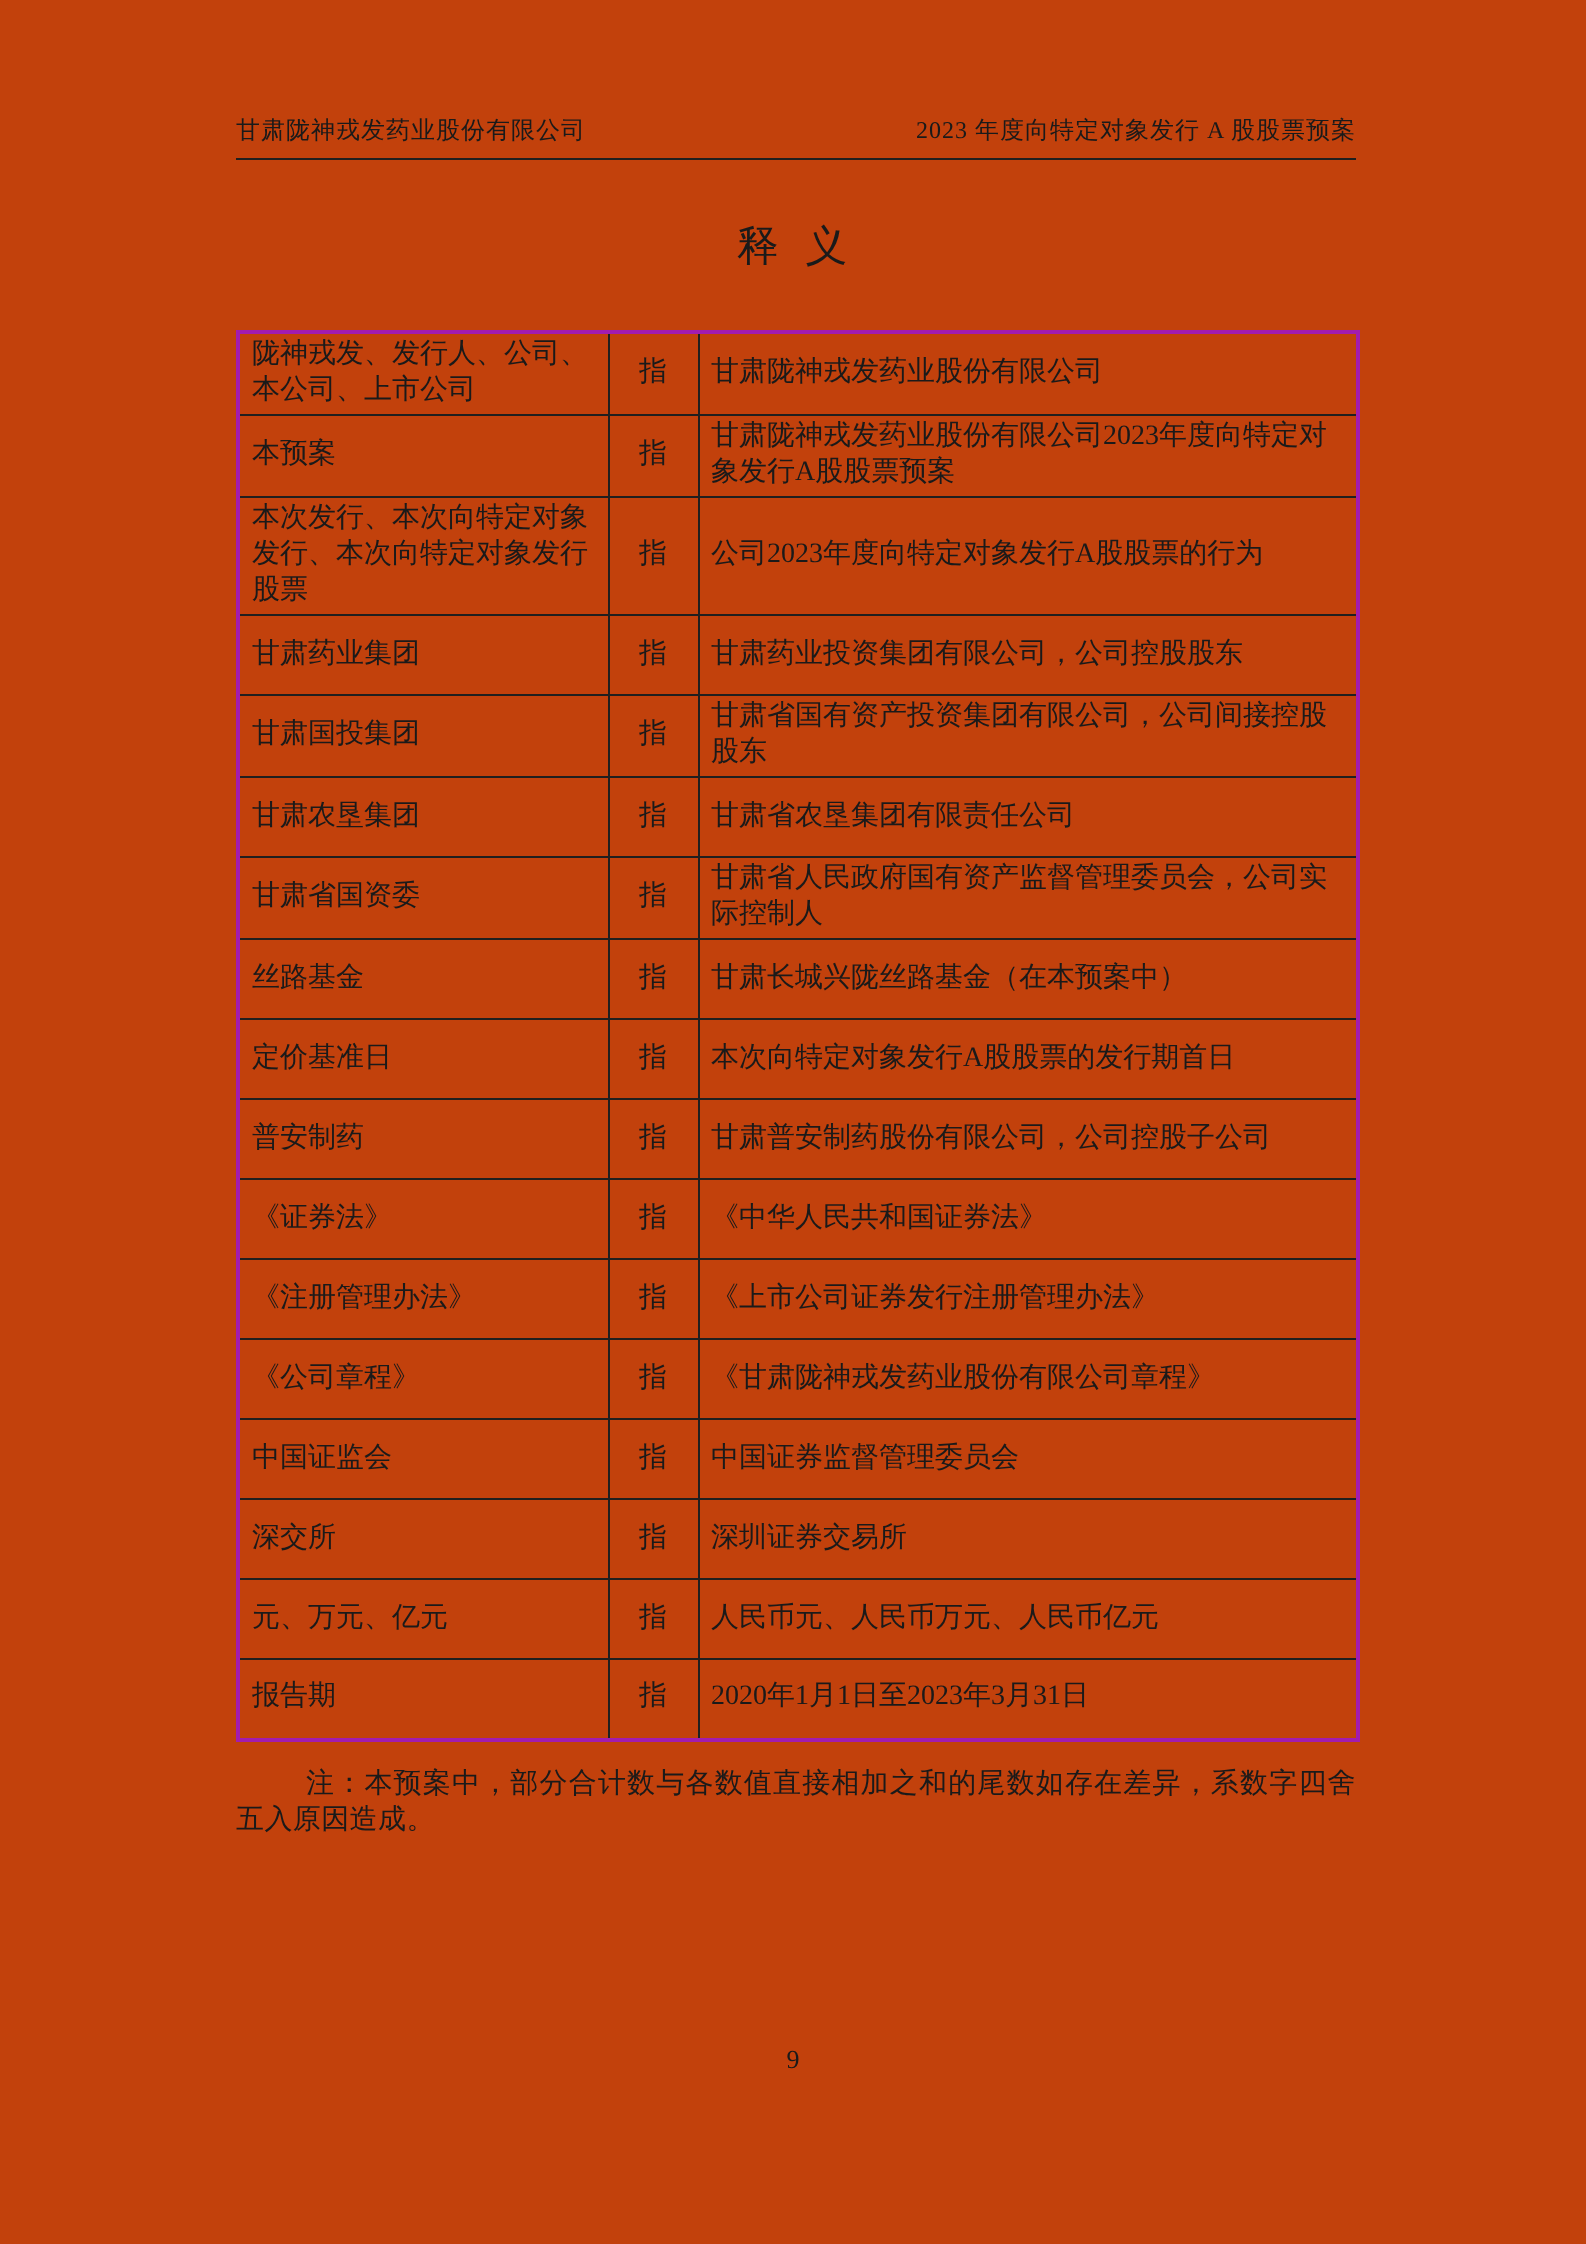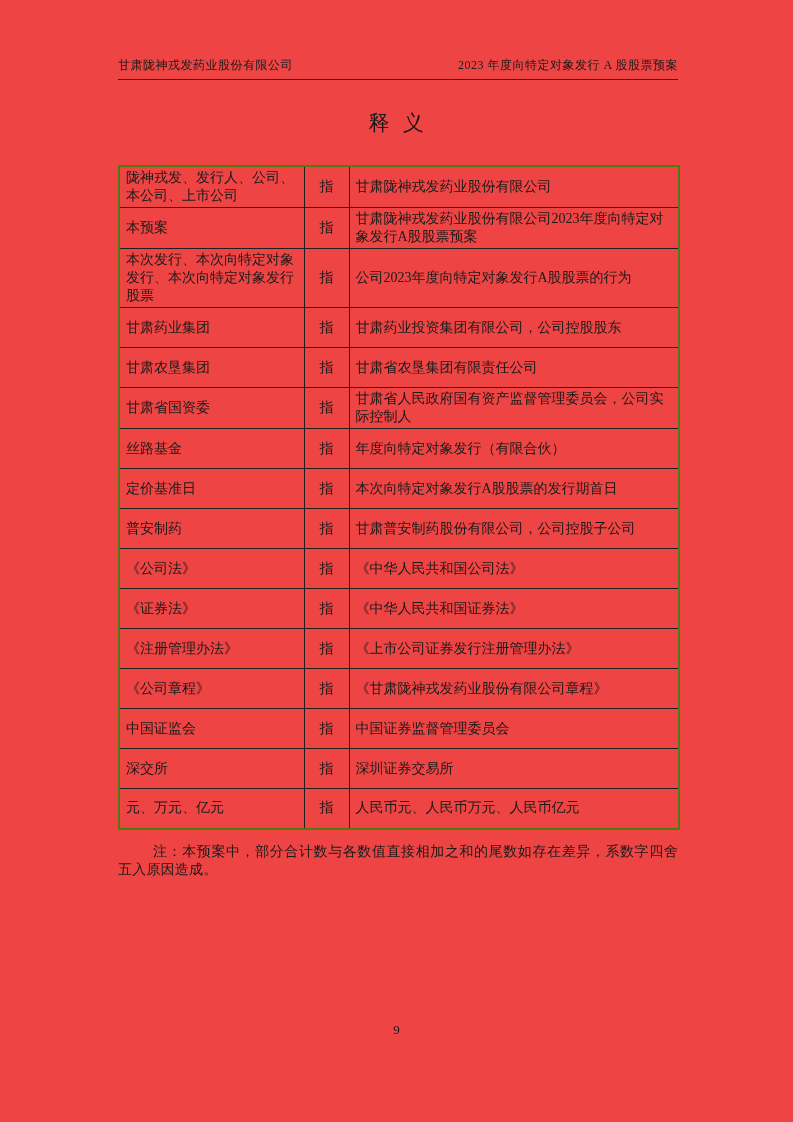--- a/index.html
+++ b/index.html
@@ -3,21 +3,21 @@
 <meta charset="utf-8">
 <style>
   * { margin: 0; padding: 0; box-sizing: border-box; }
   html, body { background: #e8e8e8; }
   body { font-family: "Liberation Serif", "DejaVu Serif", serif; }
   .page {
     position: relative;
     width: 793px;
     height: 1122px;
     margin: 0 auto;
-    background: #ef4444;
+    background: #c2410c;
     color: #1a1a1a;
     overflow: hidden;
   }
   .content {
     margin-left: 118px;
     margin-right: 115px;
   }
   .page-header {
     padding-top: 57px;
   }
@@ -40,21 +40,21 @@
   .intro {
     margin-top: 39px;
     font-size: 15.5px;
     text-indent: 2.2em;
     letter-spacing: 0.3px;
   }
   table.def-table {
     margin-top: 28px;
     width: 100%;
     border-collapse: collapse;
-    border: 2px solid #4d7c0f;
+    border: 2px solid #a21caf;
     font-size: 14px;
     table-layout: fixed;
   }
   table.def-table td {
     border: 1px solid #1f1f1f;
     height: 40px;
     vertical-align: middle;
     line-height: 18px;
     padding: 2px 6px;
   }
@@ -110,48 +110,48 @@
     <td class="cell-term">本次发行、本次向特定对象发行、本次向特定对象发行股票</td>
     <td class="cell-conn">指</td>
     <td class="cell-def">公司2023年度向特定对象发行A股股票的行为</td>
   </tr>
           <tr>
     <td class="cell-term">甘肃药业集团</td>
     <td class="cell-conn">指</td>
     <td class="cell-def">甘肃药业投资集团有限公司，公司控股股东</td>
   </tr>
           <tr>
+    <td class="cell-term">甘肃国投集团</td>
+    <td class="cell-conn">指</td>
+    <td class="cell-def">甘肃省国有资产投资集团有限公司，公司间接控股股东</td>
+  </tr>
+          <tr>
     <td class="cell-term">甘肃农垦集团</td>
     <td class="cell-conn">指</td>
     <td class="cell-def">甘肃省农垦集团有限责任公司</td>
   </tr>
           <tr>
     <td class="cell-term">甘肃省国资委</td>
     <td class="cell-conn">指</td>
     <td class="cell-def">甘肃省人民政府国有资产监督管理委员会，公司实际控制人</td>
   </tr>
           <tr>
     <td class="cell-term">丝路基金</td>
     <td class="cell-conn">指</td>
-    <td class="cell-def">年度向特定对象发行（有限合伙）</td>
+    <td class="cell-def">甘肃长城兴陇丝路基金（在本预案中）</td>
   </tr>
           <tr>
     <td class="cell-term">定价基准日</td>
     <td class="cell-conn">指</td>
     <td class="cell-def">本次向特定对象发行A股股票的发行期首日</td>
   </tr>
           <tr>
     <td class="cell-term">普安制药</td>
     <td class="cell-conn">指</td>
     <td class="cell-def">甘肃普安制药股份有限公司，公司控股子公司</td>
-  </tr>
-          <tr>
-    <td class="cell-term">《公司法》</td>
-    <td class="cell-conn">指</td>
-    <td class="cell-def">《中华人民共和国公司法》</td>
   </tr>
           <tr>
     <td class="cell-term">《证券法》</td>
     <td class="cell-conn">指</td>
     <td class="cell-def">《中华人民共和国证券法》</td>
   </tr>
           <tr>
     <td class="cell-term">《注册管理办法》</td>
     <td class="cell-conn">指</td>
     <td class="cell-def">《上市公司证券发行注册管理办法》</td>
@@ -169,20 +169,25 @@
           <tr>
     <td class="cell-term">深交所</td>
     <td class="cell-conn">指</td>
     <td class="cell-def">深圳证券交易所</td>
   </tr>
           <tr>
     <td class="cell-term">元、万元、亿元</td>
     <td class="cell-conn">指</td>
     <td class="cell-def">人民币元、人民币万元、人民币亿元</td>
   </tr>
+          <tr>
+    <td class="cell-term">报告期</td>
+    <td class="cell-conn">指</td>
+    <td class="cell-def">2020年1月1日至2023年3月31日</td>
+  </tr>
         </tbody>
     </table>
 
     <p class="note">注：本预案中，部分合计数与各数值直接相加之和的尾数如存在差异，系数字四舍五入原因造成。</p>
 
   </div>
 
   <div class="page-number">9</div>
 </div>
 

